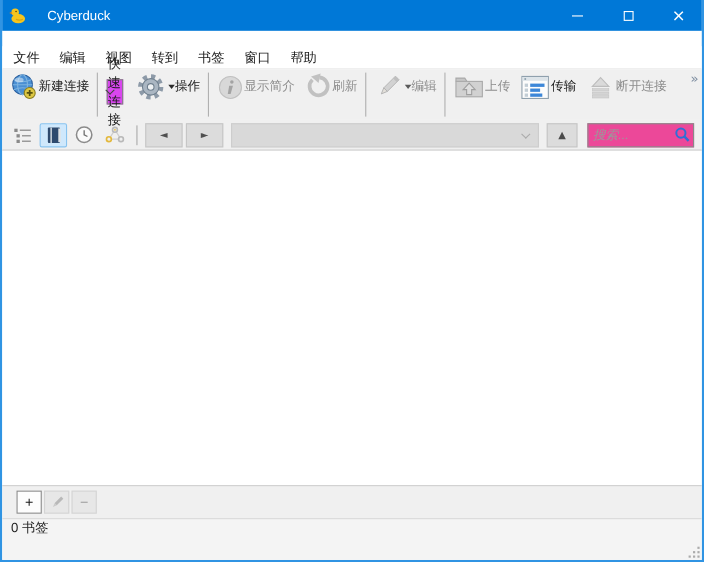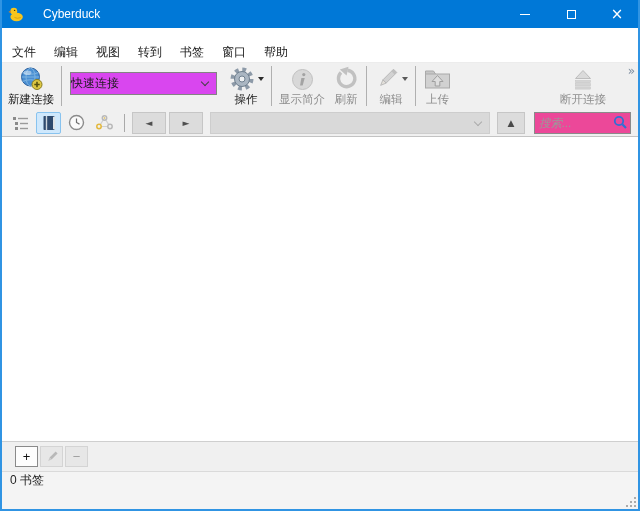--- a/index.html
+++ b/index.html
@@ -18,21 +18,21 @@
   .min-glyph{ width:10px; height:1px; background:#fff; display:block; }
   .max-glyph{ width:9px; height:9px; border:1px solid #fff; display:block; }
   .close-glyph{ font-size:15px; line-height:15px; color:#fff; font-family:"DejaVu Sans",sans-serif; }
   
   .menubar{ height:21px; background:#ffffff; display:flex; align-items:center;
     padding-left:1px; border-bottom:1px solid #ececec; flex:0 0 auto;margin-top:14px; }
   .menu-item{ font-size:12px; color:#1a1a1a; padding:0 9px; line-height:20px; }
   
   .toolbar{ height:46px; background:#f0f0f0; display:flex; align-items:flex-start;
     padding:2px 4px 0 2px; position:relative; flex:0 0 auto; }
-  .tbtn{ display:flex; flex-direction:column; align-items:center; padding:0 4px; }
+  .tbtn{ display:flex; flex-direction:row; align-items:center; padding:0 4px; }
   .ticon{ height:28px; display:flex; align-items:center; justify-content:center; }
   .tlabel{ font-size:11.5px; line-height:13px; color:#1b1b1b; white-space:nowrap; }
   .tbtn.disabled .tlabel{ color:#8d8d8d;font-family:Liberation Serif, serif; }
   .sep{ width:1px; height:40px; background:#b0b0b0; margin:1px 3px 0 3px; flex:0 0 auto; }
   .combo{ width:147px; height:23px; background:#d946ef; border:1px solid #838383;
     display:flex; align-items:center; font-size:12px; color:#1a1a1a;
     padding-left:0; margin:7px 7px 0 5px; position:relative; }
   .combo-chevron{ position:absolute; right:8px; top:6px; width:6px; height:6px;
     border-right:1.4px solid #424242; border-bottom:1.4px solid #424242; transform:rotate(45deg); }
   .dd-arrow{ width:0; height:0; border-left:3.5px solid transparent; border-right:3.5px solid transparent;
@@ -205,20 +205,36 @@
       <span class="ticon">
         <svg width="29" height="27" viewBox="0 0 29 27">
           <path d="M2.5 8 v-3 h8 l2 3" fill="#c6c6c6" stroke="#a9a9a9"></path>
           <rect x="2.5" y="8" width="24" height="14" fill="#d1d1d1" stroke="#a9a9a9"></rect>
           <path d="M14.5 9.5 l5.5 6 h-3.2 v4.5 h-4.6 v-4.5 H9 Z" fill="#dedede" stroke="#9f9f9f"></path>
         </svg>
       </span>
       <span class="tlabel">上传</span>
     </div>
 
+    <div class="tbtn">
+      <span class="ticon">
+        <svg width="29" height="27" viewBox="0 0 29 27">
+          <rect x="2.5" y="3.5" width="24" height="20" fill="#fcfcfc" stroke="#8fa0ad"></rect>
+          <rect x="3" y="4" width="23" height="3.5" fill="#dde4e9"></rect>
+          <circle cx="5.5" cy="5.8" r="0.9" fill="#8fa0ad"></circle>
+          <rect x="5" y="10" width="3" height="3" fill="#c2cdd5"></rect>
+            <rect x="10" y="10" width="13" height="3" fill="#3d87d8"></rect>
+          <rect x="5" y="14.5" width="3" height="3" fill="#c2cdd5"></rect>
+            <rect x="10" y="14.5" width="9" height="3" fill="#3d87d8"></rect>
+          <rect x="5" y="19" width="3" height="3" fill="#c2cdd5"></rect>
+            <rect x="10" y="19" width="11" height="3" fill="#3d87d8"></rect>
+        </svg>
+      </span>
+      <span class="tlabel">传输</span>
+    </div>
 
     <div class="tbtn disabled disconnect-wrap">
       <span class="ticon">
         <svg width="28" height="27" viewBox="0 0 28 27">
           <path d="M14 4.5 L21.5 12.5 H6.5 Z" fill="#dadada" stroke="#bdbdbd"></path>
           <rect x="6.5" y="14.5" width="15" height="2.2" fill="#d4d4d4" stroke="#c2c2c2" stroke-width="0.5"></rect>
           <rect x="6.5" y="17.7" width="15" height="2.2" fill="#d4d4d4" stroke="#c2c2c2" stroke-width="0.5"></rect>
           <rect x="6.5" y="20.9" width="15" height="2.2" fill="#d4d4d4" stroke="#c2c2c2" stroke-width="0.5"></rect>
         </svg>
       </span>

